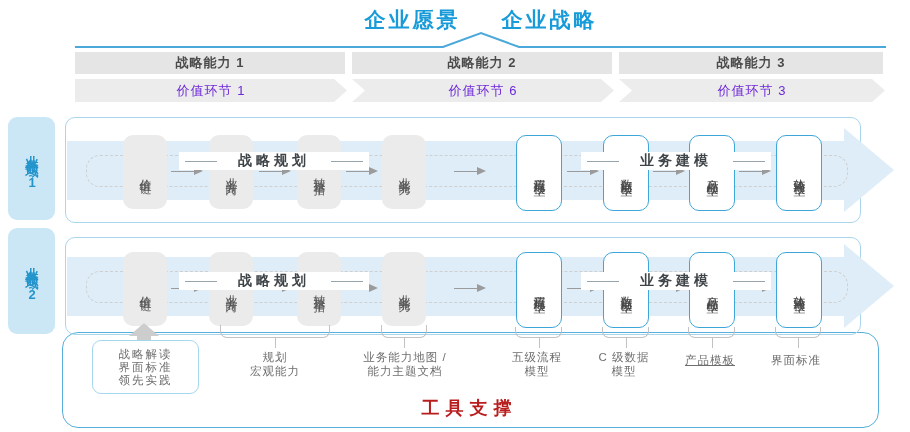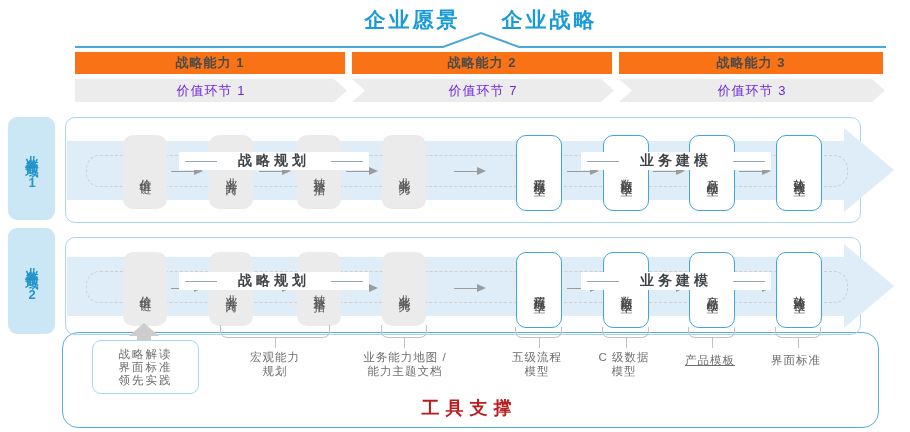--- a/index.html
+++ b/index.html
@@ -5,21 +5,21 @@
   html,body{margin:0;padding:0;background:#fff;}
   .stage{
     position:relative;width:910px;height:432px;background:#fff;overflow:hidden;
     font-family:"Liberation Sans","DejaVu Sans",sans-serif;
   }
   
   .top-titles{position:absolute;left:75px;top:6px;width:812px;display:flex;justify-content:center;gap:41px;
     font-size:21px;font-weight:bold;color:#189BD8;letter-spacing:3px;}
   .top-line{position:absolute;left:75px;top:30px;}
   
-  .cap-bar{position:absolute;top:52px;height:22px;background:#f97316;display:flex;align-items:center;justify-content:center;
+  .cap-bar{position:absolute;top:52px;height:22px;background:#e5e5e5;display:flex;align-items:center;justify-content:center;
     font-size:13px;font-weight:600;color:#4A4A4A;letter-spacing:1px;}
   
   .chev{position:absolute;top:79px;height:23px;background:#ECECEC;display:flex;align-items:center;justify-content:center;
     font-size:13px;color:#6d28d9;letter-spacing:1px;
     clip-path:polygon(0 0, calc(100% - 13px) 0, 100% 50%, calc(100% - 13px) 100%, 0 100%);}
   .chev.notched{clip-path:polygon(0 0, calc(100% - 13px) 0, 100% 50%, calc(100% - 13px) 100%, 0 100%, 13px 50%);}
   
   .domain{position:absolute;left:8px;width:47px;background:#CBE7F6;border-radius:9px;
     display:flex;align-items:center;justify-content:center;color:#2495CC;font-weight:bold;font-size:13px;}
   .vtext{writing-mode:vertical-lr;text-orientation:upright;letter-spacing:3px;}
@@ -79,21 +79,21 @@
     <span>战略能力 2</span>
   </div>
   <div class="cap-bar" style="left:619px;width:264px;">
     <span>战略能力 3</span>
   </div>
 
   <div class="chev" style="left:75px;width:272px;">
     <span>价值环节 1</span>
   </div>
   <div class="chev notched" style="left:352px;width:262px;">
-    <span>价值环节 7</span>
+    <span>价值环节 6</span>
   </div>
   <div class="chev notched" style="left:619px;width:266px;">
     <span>价值环节 3</span>
   </div>
 
   <div class="domain" style="top:117px;height:103px;">
     <span class="vtext">业务领域 1</span>
   </div>
   <div class="domain" style="top:228px;height:106px;">
     <span class="vtext">业务领域 2</span>
@@ -205,22 +205,22 @@
   <div class="brace" style="left:688px;top:327px;width:45px;height:10px;"></div>
   <div class="brace" style="left:775px;top:327px;width:44px;height:10px;"></div>
 
   <div class="practice-box">
     <div>战略解读</div>
     <div>界面标准</div>
     <div>领先实践</div>
   </div>
 
   <div class="anno" style="left:215px;width:120px;top:350px;">
+    <div>规划</div>
     <div>宏观能力</div>
-    <div>规划</div>
   </div>
   <div class="anno" style="left:338px;width:134px;top:350px;">
     <div>业务能力地图 /</div>
     <div>能力主题文档</div>
   </div>
   <div class="anno" style="left:485px;width:104px;top:350px;">
     <div>五级流程</div>
     <div>模型</div>
   </div>
   <div class="anno" style="left:572px;width:104px;top:350px;">

